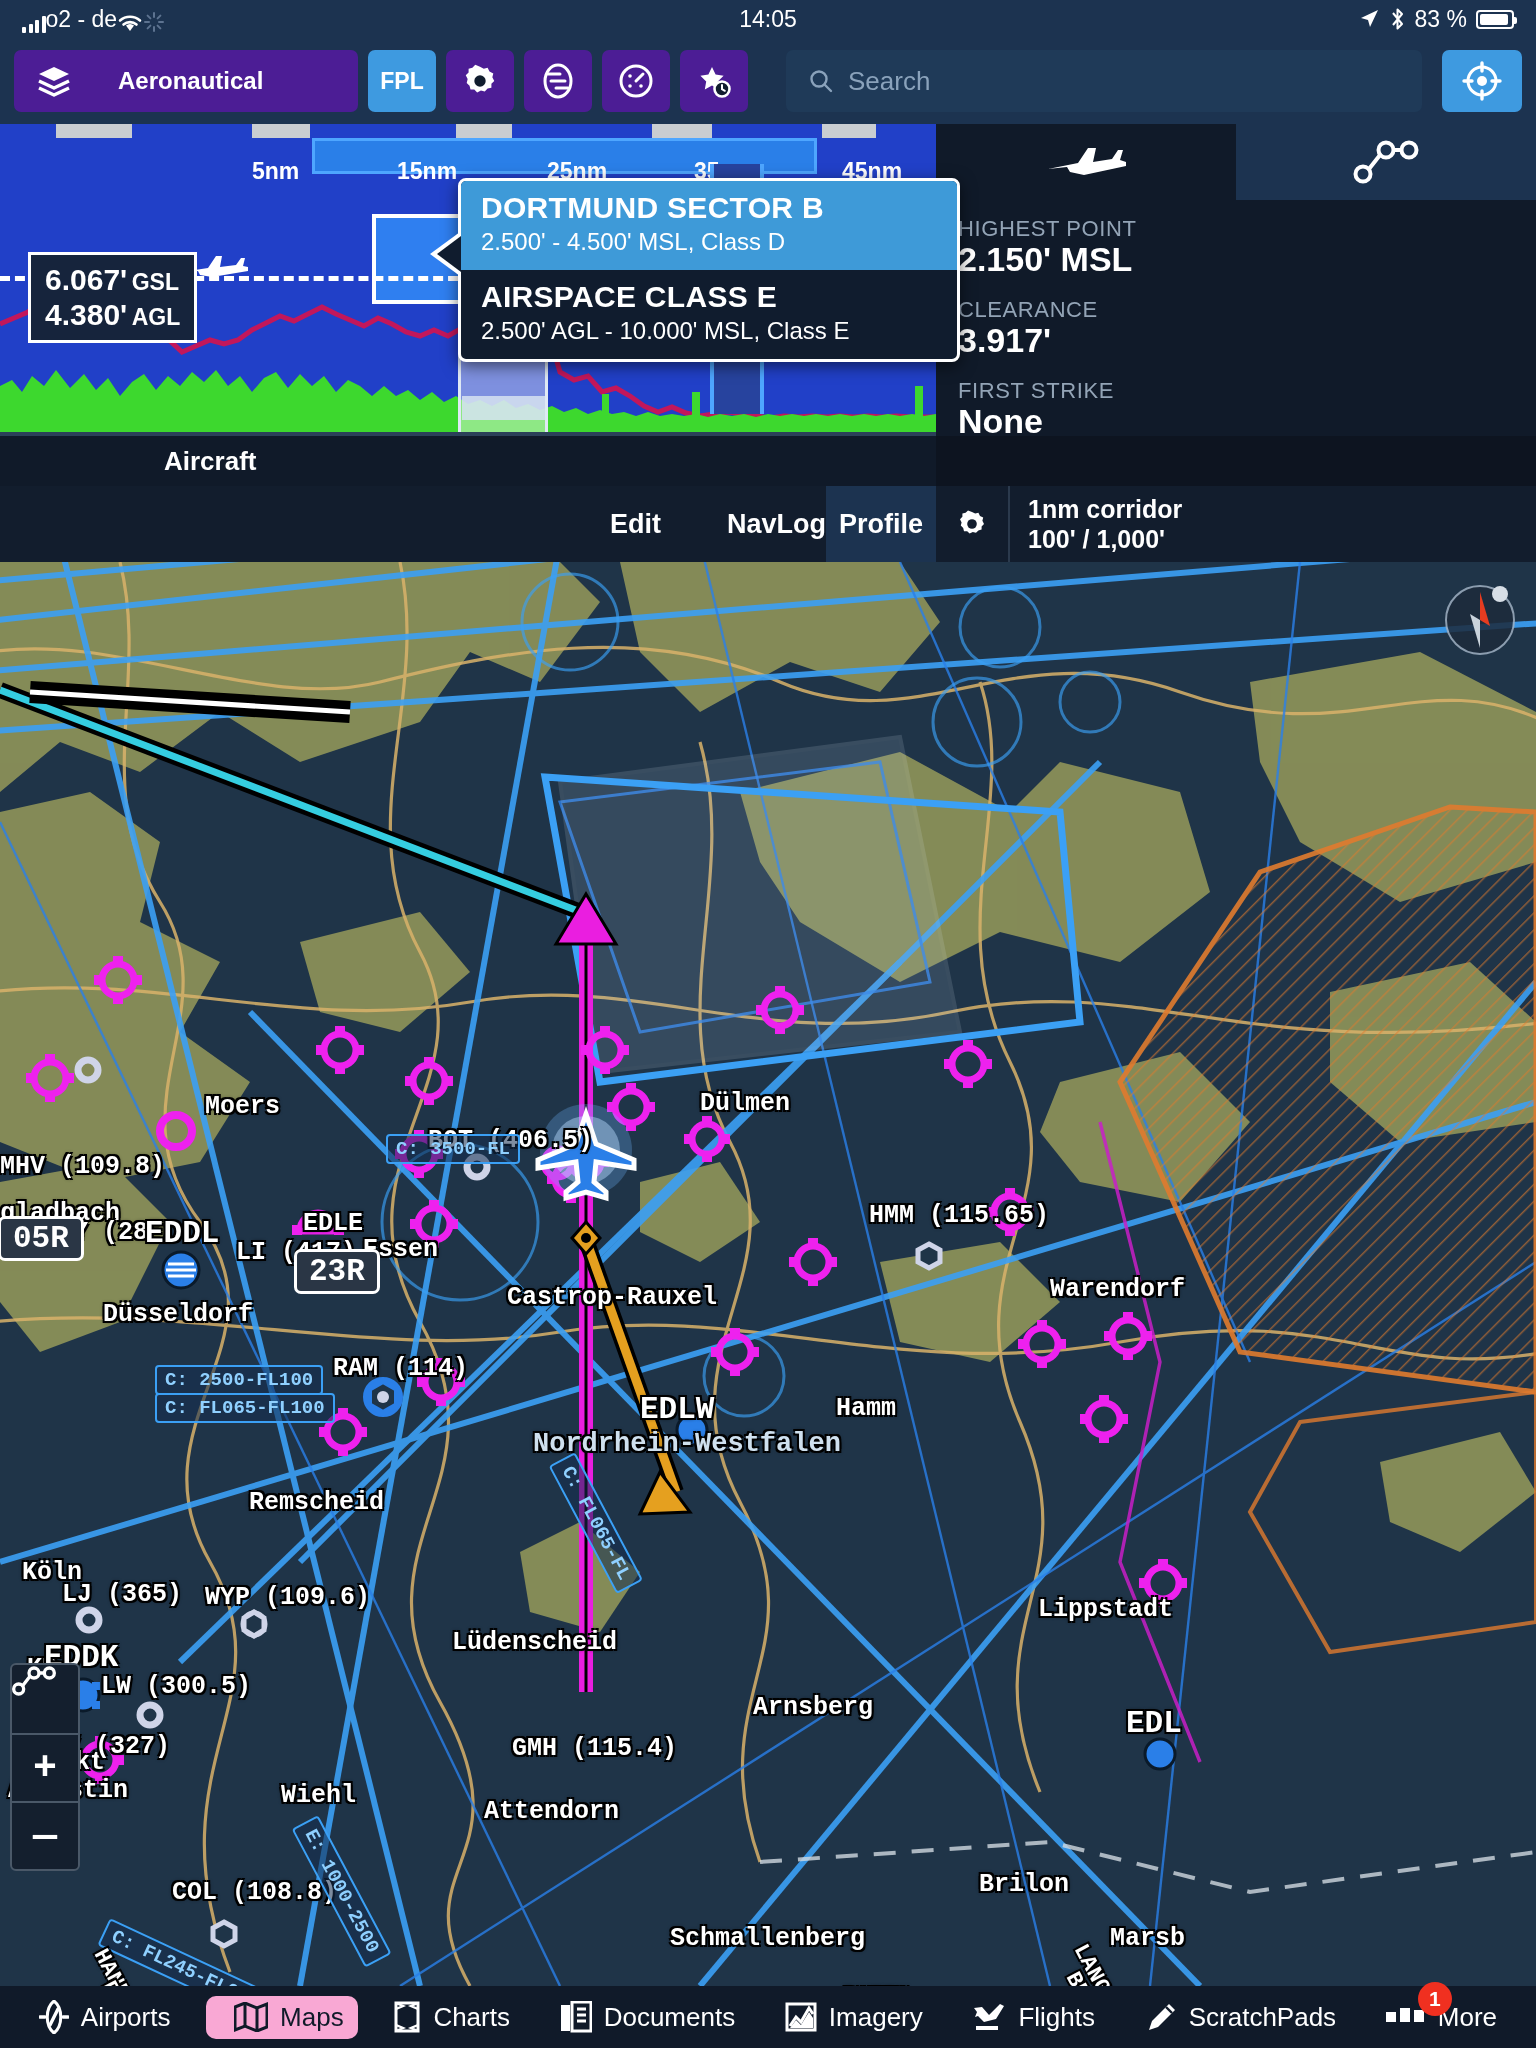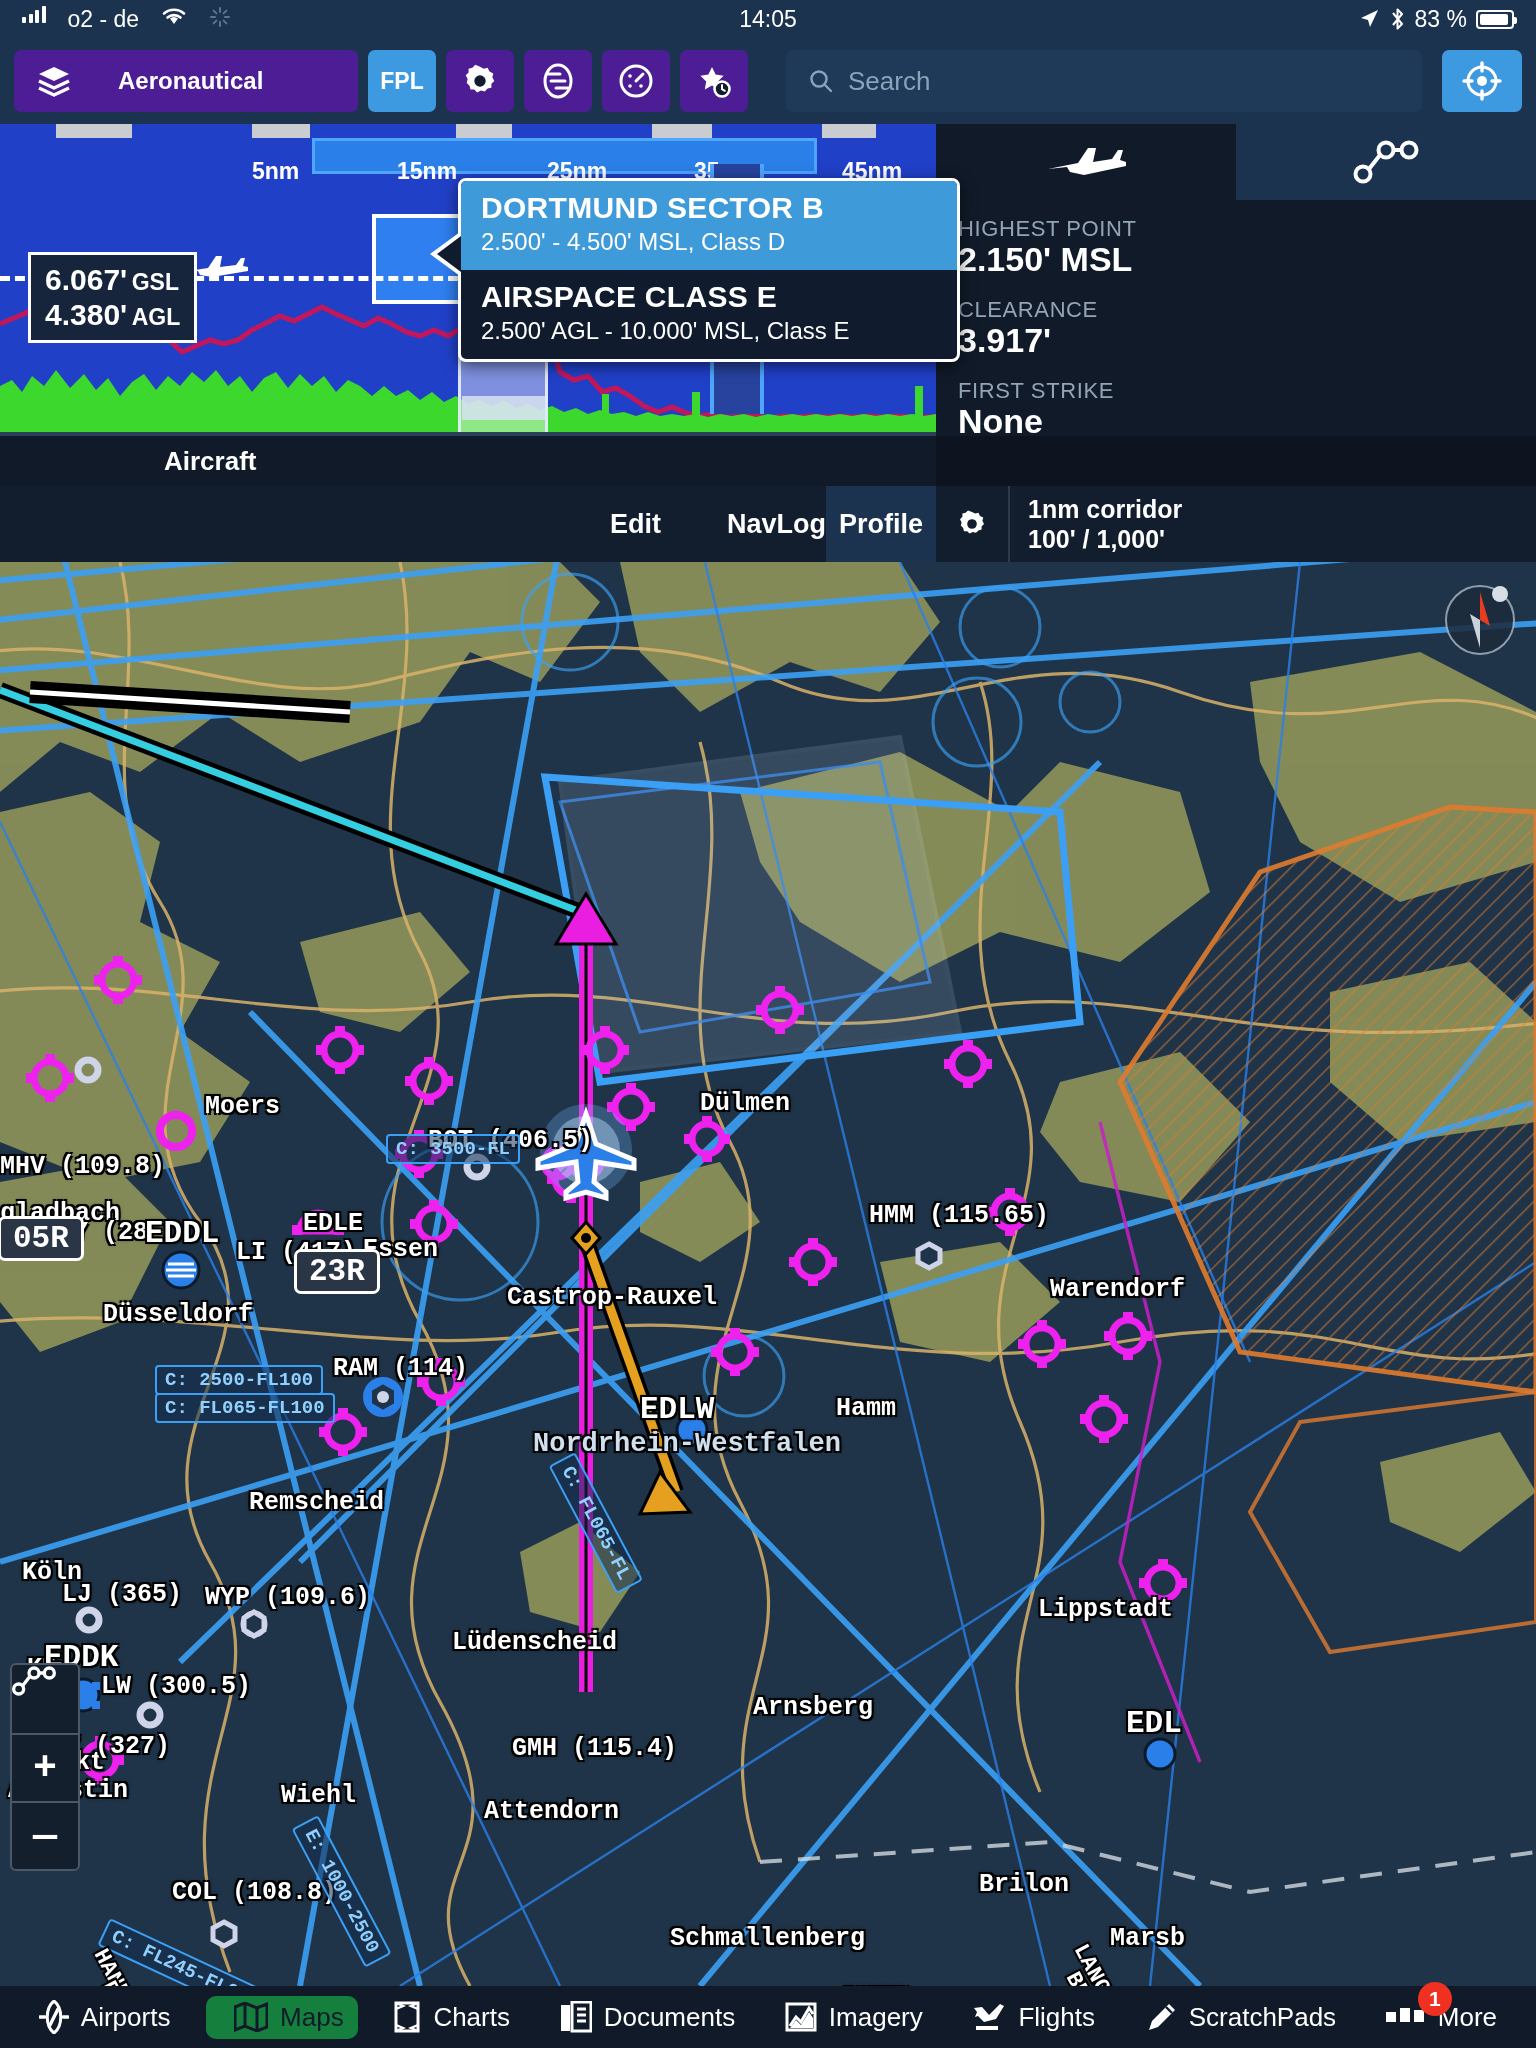--- a/index.html
+++ b/index.html
@@ -11,21 +11,21 @@
   }
   #app { position: relative; width: 1536px; height: 2048px; }
 
   
   .statusbar {
     position: absolute; top: 0; left: 0; width: 1536px; height: 38px;
     background: #1c3350; color: #fff;
     display: flex; align-items: center; padding: 0 22px;
     font-size: 23px; font-weight: 500;
   }
-  .sb-left { display: flex; align-items: flex-start; gap: 22px; }
+  .sb-left { display: flex; align-items: flex-end; gap: 0; }
   .sb-center { position: absolute; left: 0; right: 0; text-align: center; font-size: 23px; pointer-events: none; }
   .sb-right { margin-left: auto; display: flex; align-items: center; gap: 9px; z-index: 2;}
   .sig { display: inline-flex; align-items: flex-end; gap: 2.5px; height: 17px; }
   .sig i { display:block; width: 4px; background: #fff; border-radius: 1px; }
   .sig i:nth-child(1){height:6px} .sig i:nth-child(2){height:9px}
   .sig i:nth-child(3){height:13px} .sig i:nth-child(4){height:17px}
   .batt { width: 38px; height: 19px; border: 2px solid #fff; border-radius: 4px; position: relative; display:inline-block;}
   .batt::after{content:'';position:absolute;right:-5px;top:5px;width:3px;height:7px;background:#fff;border-radius:0 2px 2px 0;}
   .batt i{position:absolute;left:2px;top:2px;bottom:2px;width:81%;background:#fff;border-radius:2px;display:block;}
 
@@ -150,21 +150,21 @@
   .mapctl div+div { border-top:2px solid #4a5868; }
   .compass { position:absolute; right:18px; top:20px; width:76px; height:76px; }
 
   
   .tabbar {
     position:absolute; bottom:0; left:0; width:1536px; height:62px;
     background:#101a29; display:flex; align-items:center; justify-content:space-around;
     padding: 0 14px;
   }
   .tab { display:flex; align-items:center; gap:12px; color:#fff; font-size:26px; padding:6px 14px; border-radius:10px; position:relative;}
-  .tab.active { background:#15803d; color:#101a29;padding-left:28px; }
+  .tab.active { background:#f9a8d4; color:#101a29;padding-left:28px; }
   .badge { position:absolute; top:-14px; left:46px; background:#f03020; color:#fff;
            width:34px; height:34px; border-radius:50%; font-size:21px; font-weight:bold;
            display:flex; align-items:center; justify-content:center; }
 </style>
 </head>
 <body>
 
 <div id="app">
 
   <div class="statusbar">

